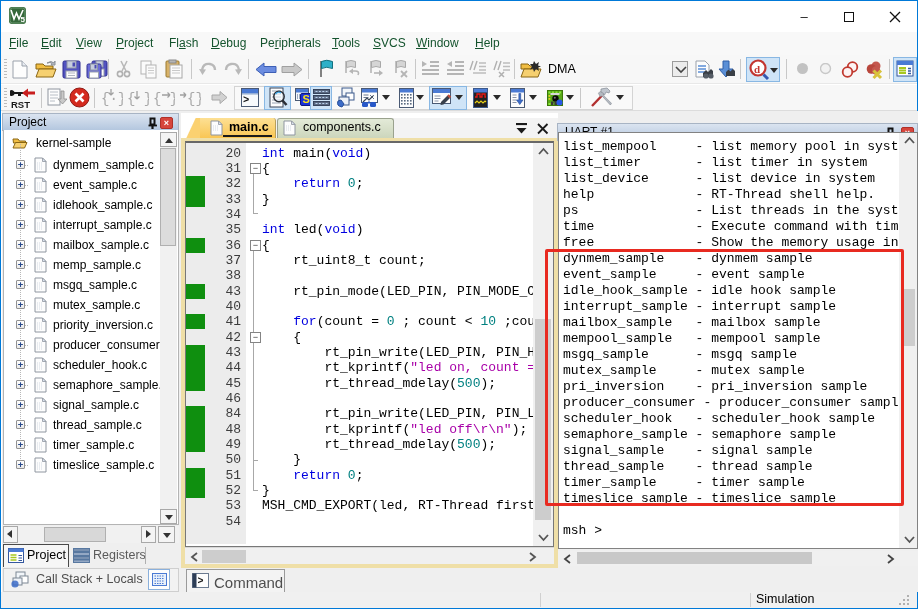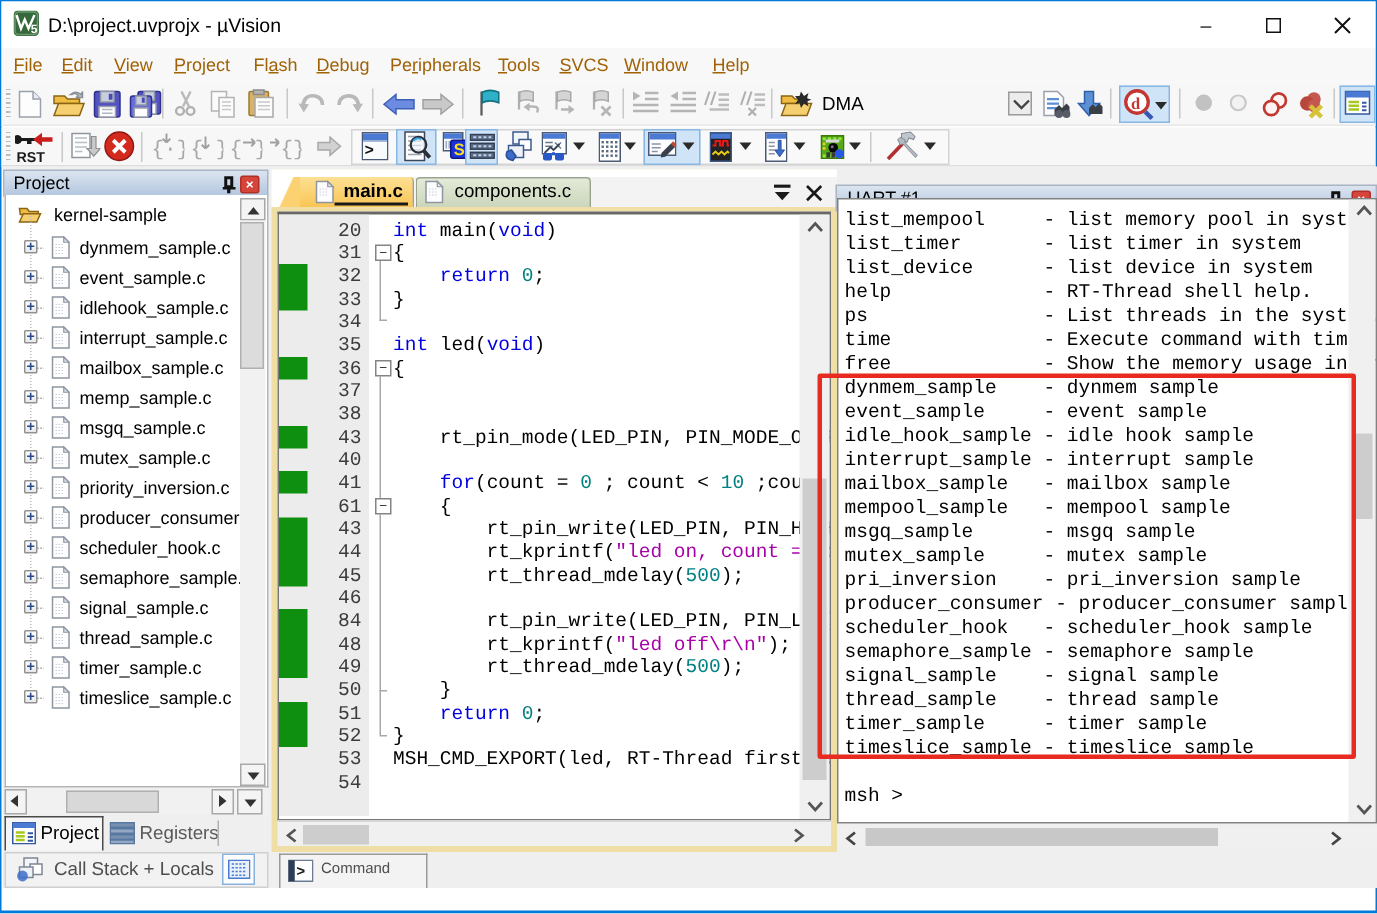--- a/index.html
+++ b/index.html
@@ -3,21 +3,21 @@
 *{margin:0;padding:0;box-sizing:border-box}
 html,body{width:918px;height:609px;overflow:hidden}
 body{font-family:"Liberation Sans",sans-serif;background:#fff;position:relative}
 .ab{position:absolute}
 #frame{position:absolute;left:0;top:0;width:918px;height:609px;border:1px solid #0079d8;border-bottom:2px solid #0079d8;background:#fff}
 
 #title{left:0;top:0;width:916px;height:31px;background:#fff}
 #ttext{left:31px;top:8px;font-size:13px;color:#000}
 .wbtn{top:0;height:31px;width:46px;text-align:center;line-height:31px;font-size:13px;color:#111}
 
-#menu{left:0;top:31px;width:916px;height:23px;background:#f8f8f8;font-size:12px;color:#a16207}
+#menu{left:0;top:31px;width:916px;height:23px;background:#f8f8f8;font-size:12px;color:#14532d}
 #menu span{position:absolute;top:4px}
 #menu u{text-decoration:underline}
 
 #tb1{left:0;top:54px;width:916px;height:29px;background:#f7f7f7;border-bottom:1px solid #e8e8e8}
 #tb2{left:0;top:84px;width:916px;height:26px;background:#f7f7f7;border-bottom:1px solid #dcdcdc}
 .grip{left:3px;width:3px;background-image:repeating-linear-gradient(#bbb 0 1px,transparent 1px 3px)}
 .tsep{position:absolute;width:1px;height:20px;background:#c8c8c8}
 .ic{position:absolute}
 .dd{position:absolute;width:0;height:0;border-left:4px solid transparent;border-right:4px solid transparent;border-top:5px solid #2a2a2a}
 .selbox{position:absolute;background:#cfe4f7;border:1px solid #88b7e3}
@@ -54,21 +54,20 @@
 <body>
 <div id="frame">
 
 <div class="ab" id="title"></div>
 <svg class="ab" style="left:8px;top:6px" width="17" height="18" viewBox="0 0 17 18">
 <rect x="0" y="0" width="17" height="17" rx="3" fill="#35683a"></rect>
 <rect x="1" y="1" width="15" height="15" rx="2.5" fill="none" stroke="#6c9870" stroke-width="1"></rect>
 <path d="M2 3 L5 12 L7.5 6 L10 12 L14 3" fill="none" stroke="#fff" stroke-width="1.6"></path>
 <text x="11.5" y="15" font-size="8" font-weight="bold" fill="#fff" font-family="Liberation Sans">5</text>
 </svg>
-<div class="ab" id="ttext">D:\project.uvprojx - µVision</div>
 <div class="ab wbtn" style="left:780px">–</div>
 <div class="ab" style="left:843px;top:11px;width:10px;height:10px;border:1.2px solid #111"></div>
 <svg class="ab" style="left:888px;top:10px" width="12" height="12">
       <path d="M1 1 L11 11 M11 1 L1 11" stroke="#111" stroke-width="1.3"></path>
     </svg>
 
 <div class="ab" id="menu">
 <span style="left:8px"><u>F</u>ile</span>
 <span style="left:40px"><u>E</u>dit</span>
 <span style="left:75px"><u>V</u>iew</span>
@@ -643,27 +642,28 @@
 <div class="lnum" style="top:33.2px">32</div>
 <div class="cl" style="top:33.2px">    <span class="k">return</span> <span class="n">0</span>;</div>
 <div class="lnum" style="top:48.5px">33</div>
 <div class="cl" style="top:48.5px">}</div>
 <div class="lnum" style="top:63.9px">34</div>
 <div class="lnum" style="top:79.2px">35</div>
 <div class="cl" style="top:79.2px"><span class="k">int</span> led(<span class="k">void</span>)</div>
 <div class="lnum" style="top:94.5px">36</div>
 <div class="cl" style="top:94.5px">{</div>
 <div class="lnum" style="top:109.9px">37</div>
+<div class="cl" style="top:109.9px">    rt_uint8_t count;</div>
 <div class="lnum" style="top:125.2px">38</div>
 <div class="lnum" style="top:140.6px">43</div>
 <div class="cl" style="top:140.6px">    rt_pin_mode(LED_PIN, PIN_MODE_OUTPUT);</div>
 <div class="lnum" style="top:155.9px">40</div>
 <div class="lnum" style="top:171.2px">41</div>
 <div class="cl" style="top:171.2px">    <span class="k">for</span>(count = <span class="n">0</span> ; count &lt; <span class="n">10</span> ;count ++)</div>
-<div class="lnum" style="top:186.6px">61</div>
+<div class="lnum" style="top:186.6px">42</div>
 <div class="cl" style="top:186.6px">    {</div>
 <div class="lnum" style="top:201.9px">43</div>
 <div class="cl" style="top:201.9px">        rt_pin_write(LED_PIN, PIN_HIGH);</div>
 <div class="lnum" style="top:217.3px">44</div>
 <div class="cl" style="top:217.3px">        rt_kprintf(<span class="s">"led on, count = %d\r\n"</span>, count);</div>
 <div class="lnum" style="top:232.6px">45</div>
 <div class="cl" style="top:232.6px">        rt_thread_mdelay(<span class="n">500</span>);</div>
 <div class="lnum" style="top:247.9px">46</div>
 <div class="lnum" style="top:263.3px">84</div>
 <div class="cl" style="top:263.3px">        rt_pin_write(LED_PIN, PIN_LOW);</div>
@@ -707,21 +707,21 @@
           </svg>
 </div>
 </div>
 
 <div class="ab" style="left:184px;top:458px;width:99px;height:23px;background:#f3f3f3;border:1px solid #9a9a9a;border-bottom:none">
 <svg class="ab" style="left:5px;top:3px" width="17" height="15">
           <rect x="0.5" y="0.5" width="16" height="14" fill="#fdfdfd" stroke="#6a7a90"></rect>
           <rect x="0.5" y="0.5" width="4" height="14" fill="#2d3d56"></rect>
           <text x="5.5" y="11" font-size="10" font-weight="bold" fill="#1a1a1a" font-family="Liberation Mono">&gt;</text>
         </svg>
-<div class="ab" style="left:27px;top:4px;font-size:10px;color:#4e4e4e">Command</div>
+<div class="ab" style="left:27px;top:4px;font-size:15px;color:#4e4e4e">Command</div>
 </div>
 
 <div class="ab" id="cmdtab"></div>
 
 <div class="cap" style="left:555px;top:12px;width:361px">
 <span style="position:absolute;left:7px">UART #1</span>
 <svg class="pin" style="left:327px;top:3px" width="11" height="12">
           <path d="M3.5 1.5 h4 v6 h-4z" fill="none" stroke="#111" stroke-width="2"></path>
           <path d="M1.5 8.5 h8.5" stroke="#111" stroke-width="1.8"></path>
           <path d="M5.5 9 v3" stroke="#111" stroke-width="2.2"></path>
@@ -768,13 +768,28 @@
           <path d="M7 1 L2 5 L7 9" fill="none" stroke="#444" stroke-width="1.8"></path>
         </svg>
 <div class="ab" style="left:19px;top:1px;width:235px;height:12px;background:#c8c8c8"></div>
 <svg class="ab" style="left:328px;top:3px" width="9" height="10">
           <path d="M2 1 L7 5 L2 9" fill="none" stroke="#444" stroke-width="1.8"></path>
         </svg>
 </div>
 <div class="ab" id="redrect"></div>
 </div>
 
+<div class="ab" id="status">
+<div class="ab" style="left:539px;top:1px;width:1px;height:14px;background:#d0d0d0"></div>
+<div class="ab" style="left:749px;top:1px;width:1px;height:14px;background:#d0d0d0"></div>
+<div class="ab" style="left:755px;top:0px">Simulation</div>
+<svg class="ab" style="left:898px;top:3px" width="12" height="12">
+        <g fill="#b0b0b0">
+          <rect x="8" y="8" width="2" height="2"></rect>
+          <rect x="8" y="4" width="2" height="2"></rect>
+          <rect x="4" y="8" width="2" height="2"></rect>
+          <rect x="8" y="0" width="2" height="2"></rect>
+          <rect x="4" y="4" width="2" height="2"></rect>
+          <rect x="0" y="8" width="2" height="2"></rect>
+        </g>
+      </svg>
+</div>
 </div>
 
 </body></html>

